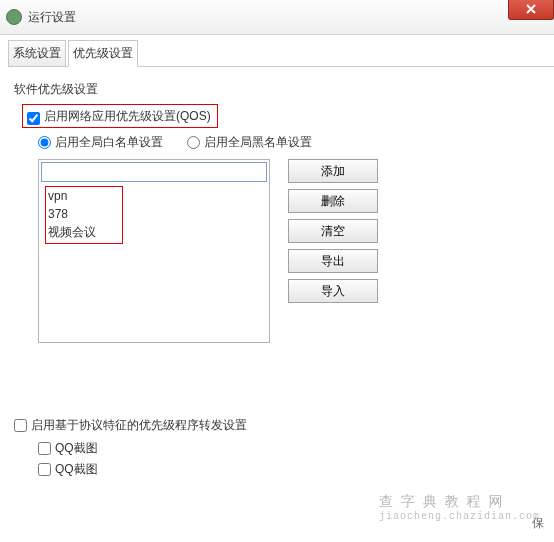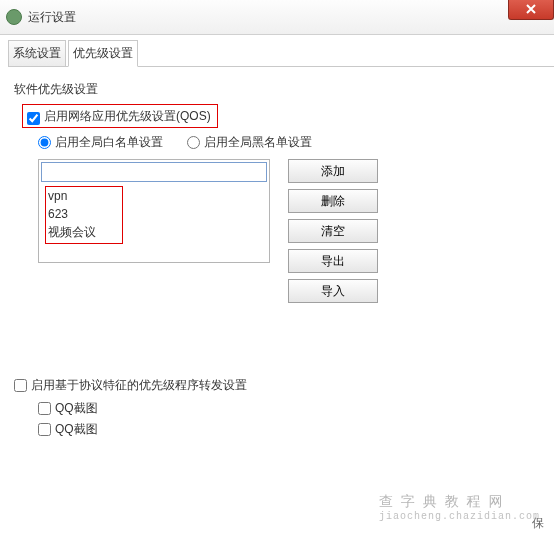--- a/index.html
+++ b/index.html
@@ -11,21 +11,21 @@
 .tabs { display: flex; align-items: flex-end; height: 26px; margin: 6px 0 0 8px; border-bottom: 1px solid #c9c9c9; }
 .tab { padding: 4px 4px; border: 1px solid #c9c9c9; background: linear-gradient(#fbfbfb,#ececec); margin-right: 2px; margin-bottom: -1px; font-size: 12px; color: #333; cursor: pointer; }
 .tab.active { background: #fff; border-bottom: 1px solid #fff; }
 .content { padding: 10px 14px 6px 14px; }
 .section-title { font-size: 12px; margin: 4px 0 6px 0; }
 .chk-row { display: flex; align-items: center; margin: 0 0 6px 8px; }
 .chk-row input[type=checkbox], .chk-row input[type=radio] { margin-right: 4px; }
 .qos-box { border: 1px solid #e00000; padding: 3px 6px 2px 4px; display: inline-flex; align-items: flex-end; }
 .radio-row { display: flex; align-items: center; margin: 4px 0 8px 24px; gap: 24px; }
 .listarea { display: flex; margin-left: 24px; }
-.listbox { width: 232px; height: 104px; border: 1px solid #b5b5b5; background: #fff; position: relative; }
+.listbox { width: 232px; height: 184px; border: 1px solid #b5b5b5; background: #fff; position: relative; }
 .listinput { position: absolute; left: 2px; top: 2px; right: 2px; height: 20px; border: 1px solid #7a9ecf; background: #fff; padding: 0 4px; font-size: 12px; outline: none; }
 .listitems { position: absolute; left: 0; top: 24px; right: 0; bottom: 0; padding: 2px 6px; font-size: 12px; color: #333; line-height: 18px; }
 .listitems .highlight { border: 1px solid #e00000; display: inline-block; padding: 0 26px 2px 2px; }
 .btns { margin-left: 18px; display: flex; flex-direction: column; gap: 6px; }
 .btn { width: 90px; height: 24px; border: 1px solid #a0a0a0; background: linear-gradient(#fdfdfd,#e6e6e6); font-size: 12px; cursor: pointer; font-family: inherit; }
 .proto-section { margin-top: 74px; }
 .proto-inner { margin: 6px 0 0 24px; }
 .proto-inner .chk-row { margin-left: 0; margin-bottom: 4px; }
 .footer { position: absolute; bottom: 10px; right: 10px; color: #666; font-size: 12px; }
 .watermark { position: absolute; bottom: 20px; right: 14px; color: rgba(120,120,120,0.55); font-size: 14px; letter-spacing: 2px; pointer-events: none; }
@@ -70,21 +70,21 @@
       <span>启用全局黑名单设置</span>
     </label>
   </div>
 
   <div class="listarea">
     <div class="listbox">
       <input class="listinput" type="text" value="" style="">
       <div class="listitems">
         <span class="highlight">
           <div>vpn</div>
-          <div>623</div>
+          <div>378</div>
           <div>视频会议</div>
         </span>
       </div>
     </div>
     <div class="btns">
       <button class="btn">添加</button>
       <button class="btn">删除</button>
       <button class="btn">清空</button>
       <button class="btn">导出</button>
       <button class="btn">导入</button>

